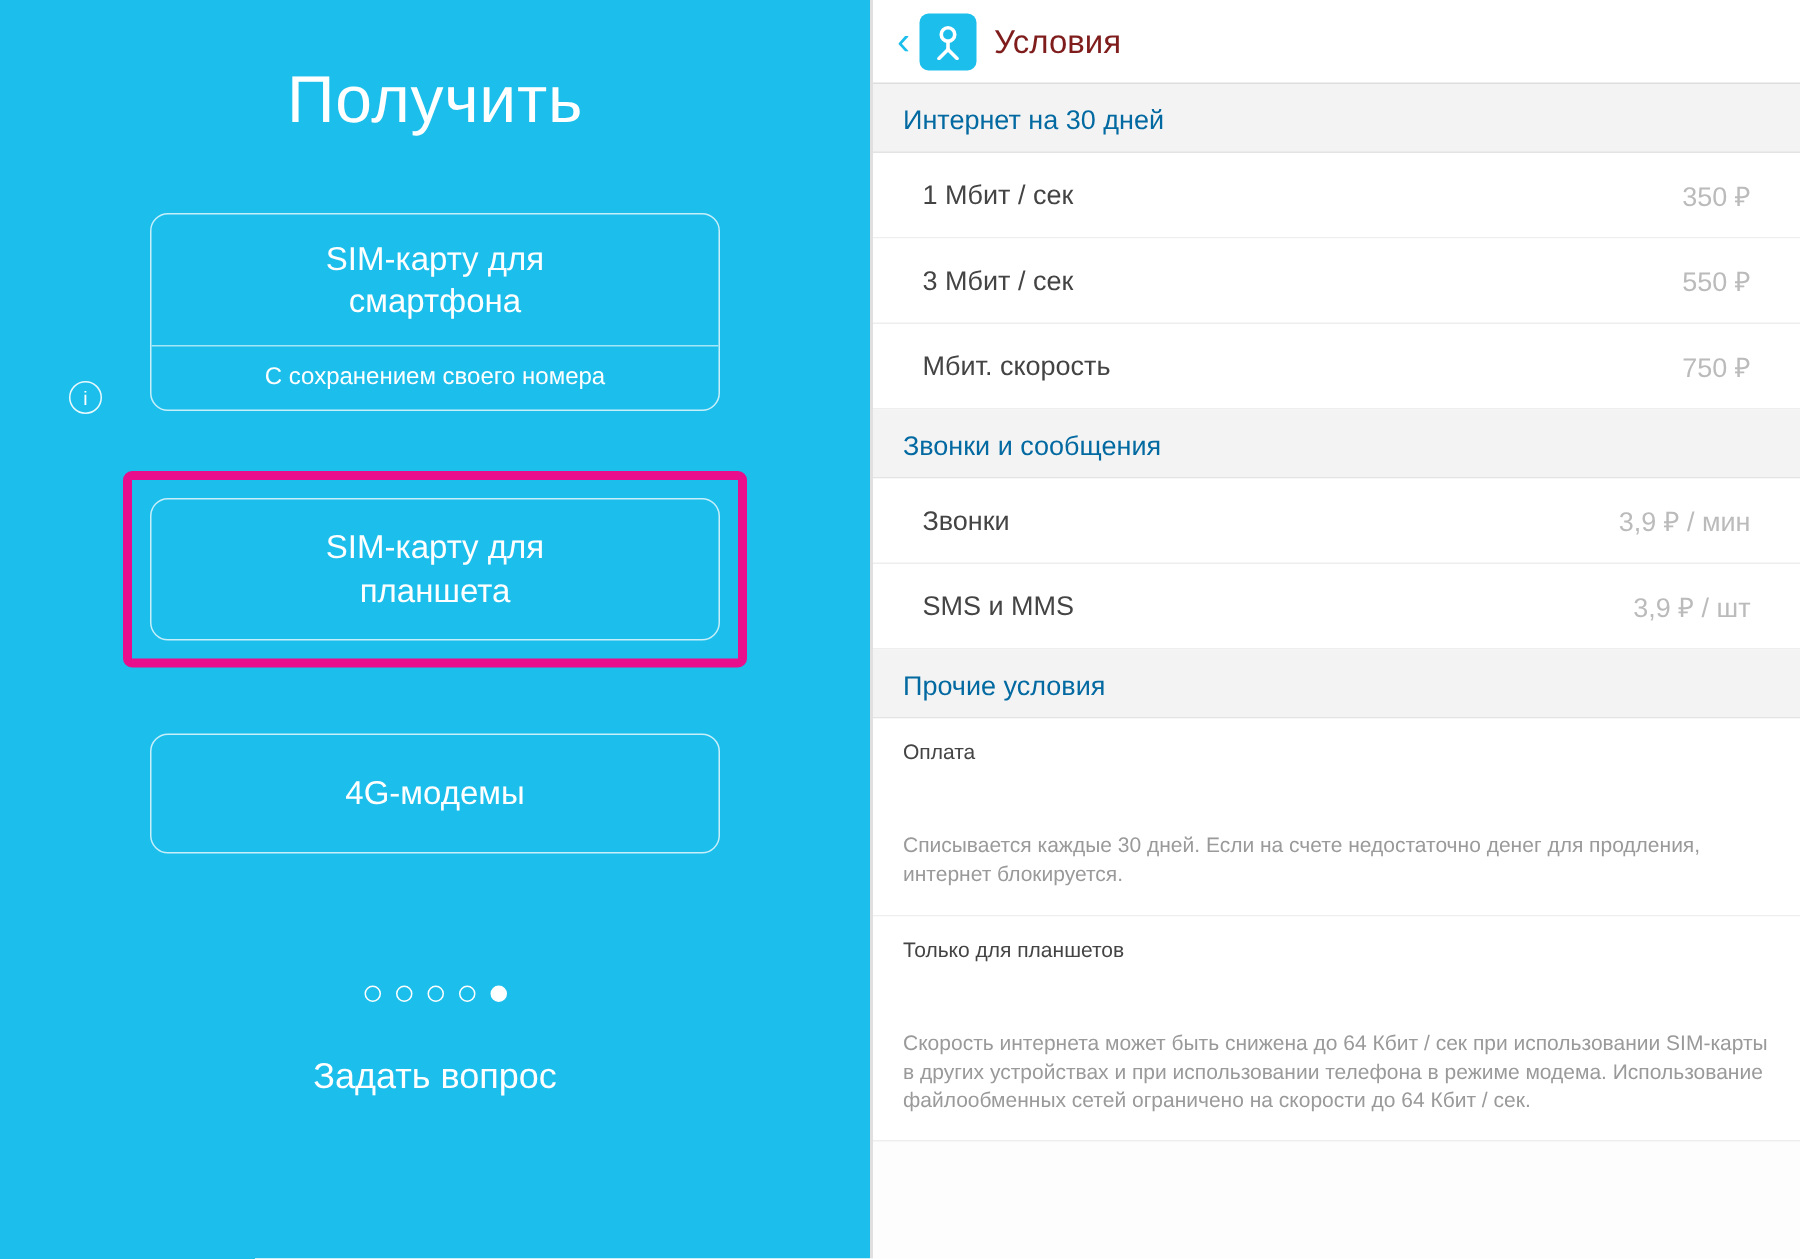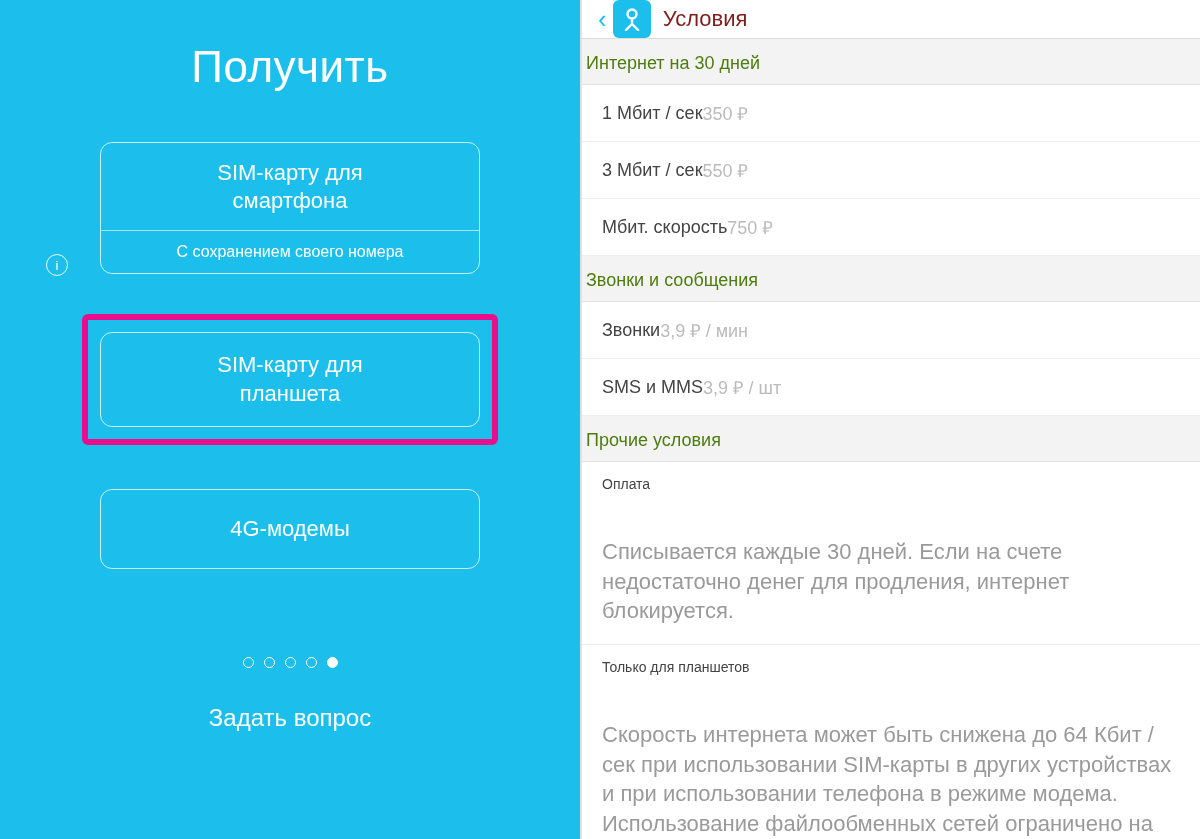--- a/index.html
+++ b/index.html
@@ -149,29 +149,30 @@
     justify-content: center;
   }
   .logo svg { width: 24px; height: 24px; }
   .header-title {
     font-size: 22px;
     color: #7f1d1d;
     font-weight: 400;
   }
   .section {
     background: #f3f3f3;
-    padding: 14px 4px 10px;
+    padding: 14px 20px 10px;
     font-size: 18px;
-    color: #4d7c0f;
+    color: #0369a1;
     border-bottom: 1px solid #e3e3e3;
   }
   .row {
     display: flex;
-    align-items: center;
-    padding: 16px 20px;
+    justify-content: space-between;
+    align-items: center;
+    padding: 16px 33px;
     background: #fff;
     border-bottom: 1px solid #eee;
   }
   .row .label {
     font-size: 18px;
     color: #444;
     font-weight: 400;
   }
   .row .price {
     font-size: 18px;
@@ -182,21 +183,21 @@
     background: #fff;
     padding: 14px 20px 18px;
     border-bottom: 1px solid #eee;
   }
   .tb-title {
     font-size: 14px;
     color: #444;
     margin-bottom: 6px;
   }
   .tb-body {
-    font-size: 22px;
+    font-size: 14px;
     color: #9a9a9a;
     line-height: 1.35;
     font-weight: 300;
     margin-top: 45px;
   }
 </style>
 </head>
 <body>
 
 <div class="left">

